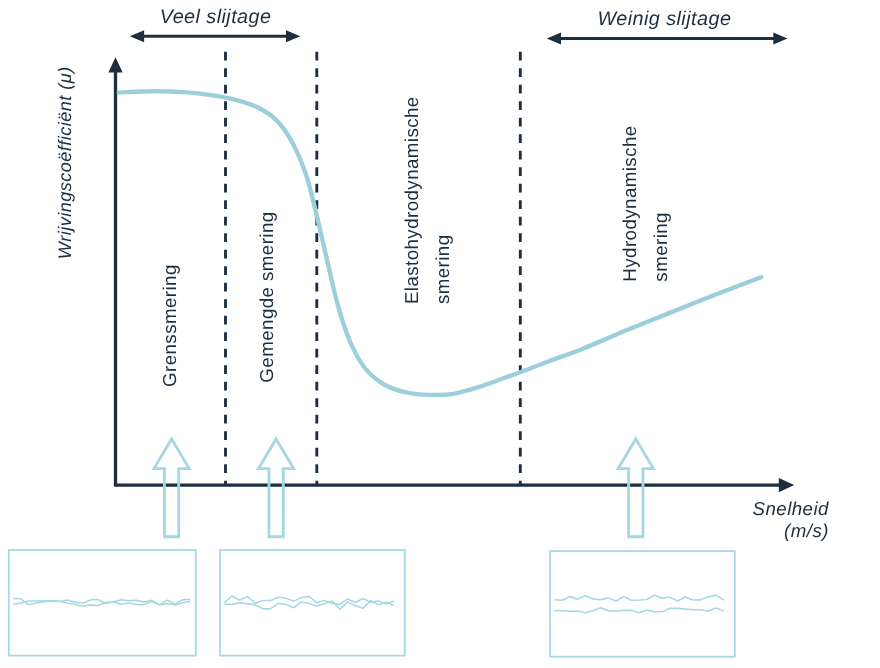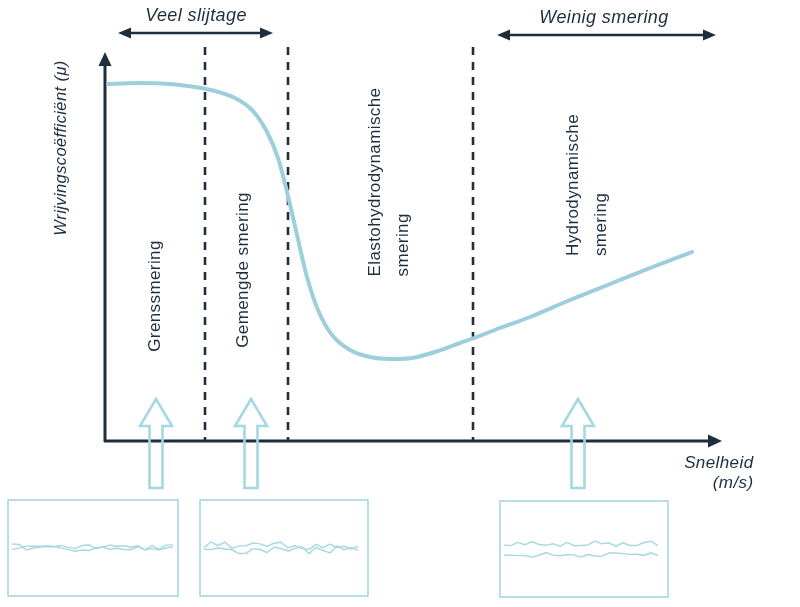--- a/index.html
+++ b/index.html
@@ -43,21 +43,21 @@
       <rect x="200" y="500" width="168" height="96" fill="none" stroke="#a5d8e2" stroke-width="1.6"></rect>
       <polyline points="204,547.9820410539396 211,541.8479594446253 218,545.6057297335938 225,542.1743520868476 232,548.3670485084876 239,545.8306237603538 246,545.8805661716033 253,542.9562050993554 260,543.8693064150866 267,546.4734650210012 274,543.2542462663259 281,542.2523359351326 288,547.9240865197498 295,545.7905523476657 302,548.6435885222163 309,549.4179599422496 316,544.4126129967626 323,547.7152325513307 330,544.0807236218825 337,547.5492638130672 344,546.2378571974114 351,548.98560463381 358,546.3595240423456" fill="none" stroke="#a5d8e2" stroke-width="1.4" stroke-linejoin="round"></polyline>
       <polyline points="204,549.3906209941488 211,549.5232615356799 218,548.0495562818833 225,548.9414753653109 232,549.7903810676653 239,553.5279017933644 246,553.3307553508785 253,548.6121990592219 260,549.4855969802011 267,552.4869139085058 274,547.1997296744958 281,548.5618716168683 288,551.0192801428493 295,548.5607105619274 302,546.3725339667872 309,553.7445203461684 316,547.3576701714192 323,550.4889724869281 330,552.909865144873 337,545.9635853848886 344,549.8980951514095 351,547.5788890332915 358,550.4470581703354" fill="none" stroke="#a5d8e2" stroke-width="1.4" stroke-linejoin="round"></polyline>
       <rect x="500" y="501" width="168" height="96" fill="none" stroke="#a5d8e2" stroke-width="1.6"></rect>
       <polyline points="504,545.1386494655162 511,545.6364596397616 518,542.3185780616477 525,544.7390729333274 532,541.5108232074417 539,544.5529896412045 546,545.3206134741195 553,543.7486252752133 560,546.4337290013209 567,542.3765738341026 574,545.6791804861277 581,545.4436768754385 588,544.9633603212424 595,541.0829285229556 602,543.7924084481783 609,542.8027304289863 616,546.3792986976914 623,542.7286952757277 630,545.5317830201238 637,545.340899808798 644,542.521468589548 651,541.1141101918183 658,545.7610494750552" fill="none" stroke="#a5d8e2" stroke-width="1.4" stroke-linejoin="round"></polyline>
       <polyline points="504,555.0695222918876 511,555.1796784494072 518,555.6487113847397 525,555.5409458158538 532,557.104660176672 539,555.228133784607 546,552.4801569683477 553,555.1830330700614 560,555.6464195027947 567,554.7019493440166 574,554.8802548195235 581,557.0611240323633 588,554.5198545050807 595,556.0212455349974 602,556.0891715227626 609,552.9648846862838 616,553.0710874395445 623,553.6566381705925 630,554.3755055163056 637,554.2617796654813 644,555.4950544922613 651,552.7648886837997 658,555.5824917540886" fill="none" stroke="#a5d8e2" stroke-width="1.4" stroke-linejoin="round"></polyline>
     </svg>
 
   <div class="lbl italic fs18" style="left:196px;top:15px;">Veel slijtage</div>
 
-  <div class="lbl italic fs18" style="left:604px;top:17px;">Weinig smering</div>
+  <div class="lbl italic fs18" style="left:604px;top:17px;">Weinig slijtage</div>
 
   <div class="lbl italic rot fs16" style="left:60px;top:148px;">Wrijvingscoëfficiënt (μ)</div>
 
   <div class="lbl italic fs17" style="left:707px;top:473px;text-align:right;">Snelheid (m/s)</div>
 
   <div class="lbl rot fs17" style="left:155px;top:296px;">Grenssmering</div>
 
   <div class="lbl rot fs17" style="left:243px;top:270px;">Gemengde smering</div>
 
   <div class="lbl rot2 fs17" style="left:389px;top:182px;">Elastohydrodynamische

